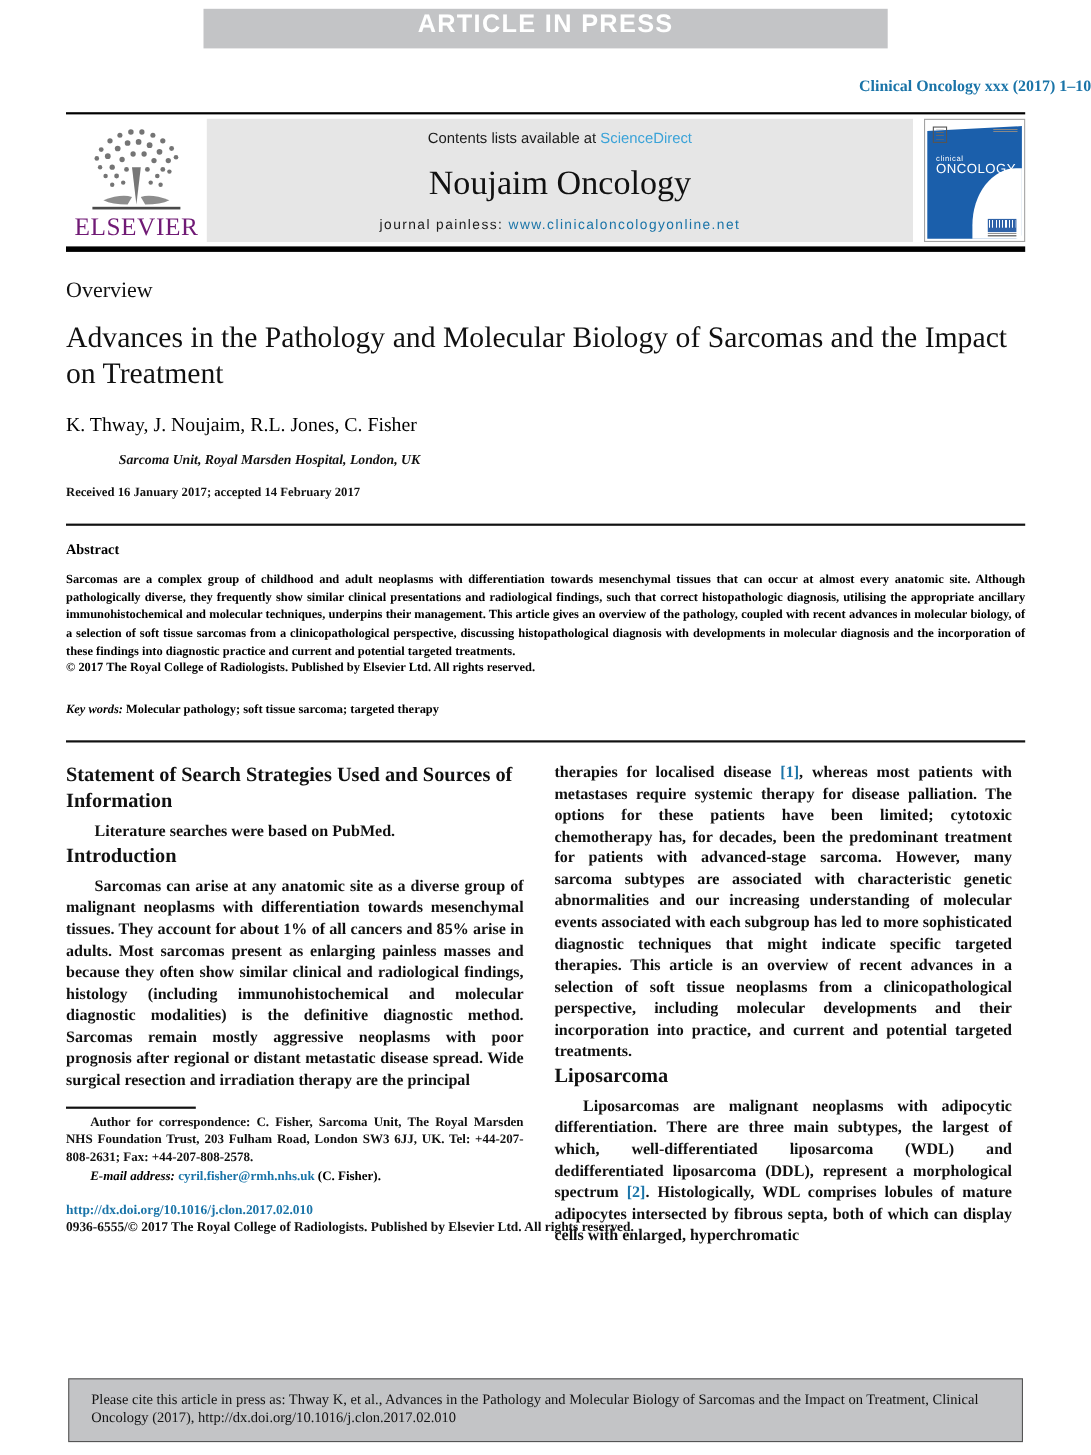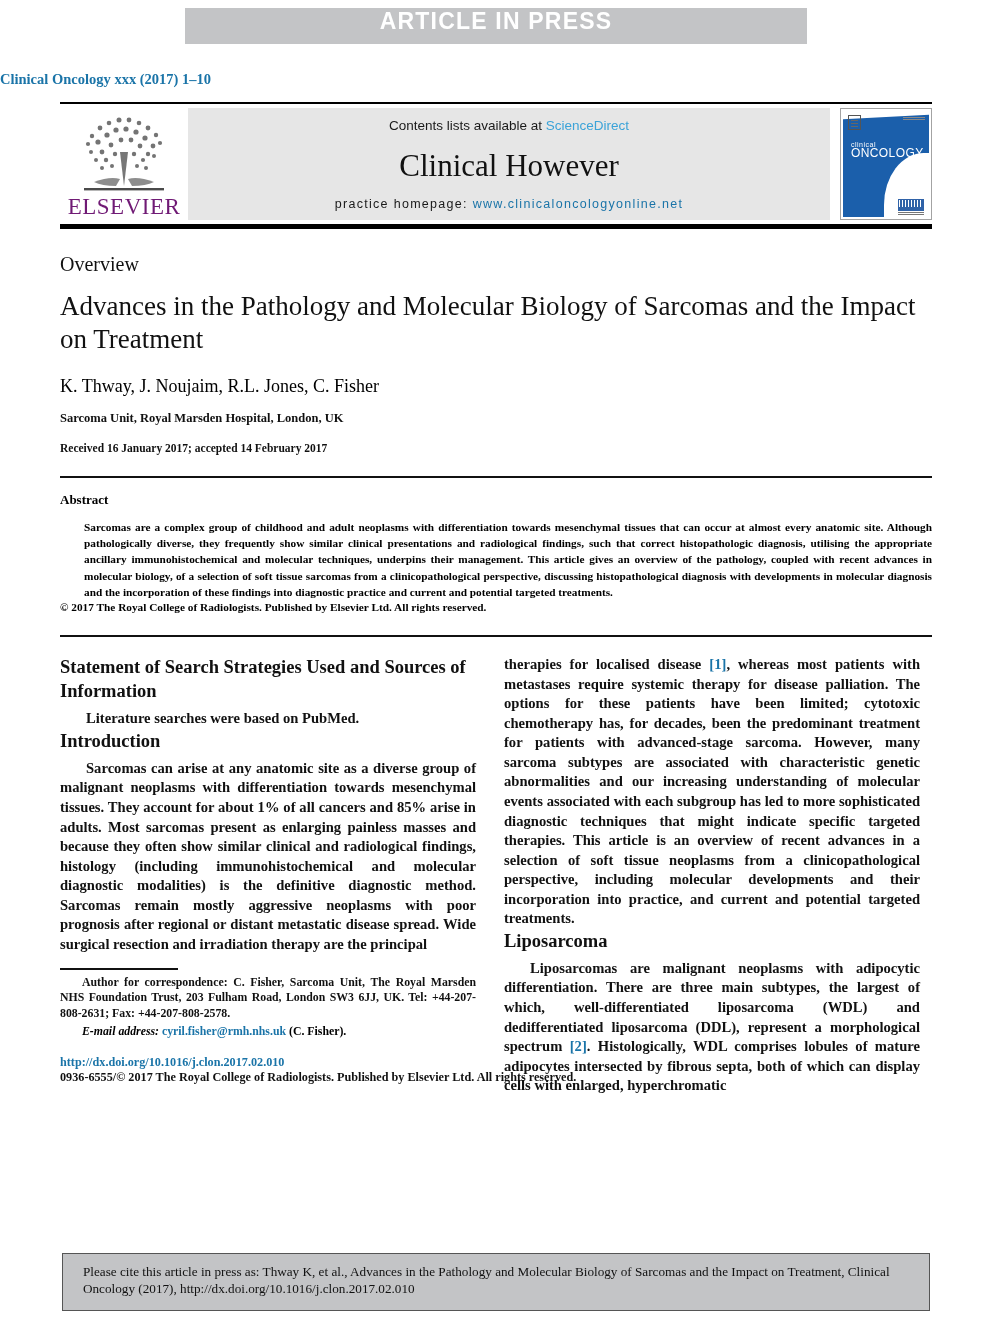--- a/index.html
+++ b/index.html
@@ -26,21 +26,21 @@
   .press-banner .txt {
     color: #ffffff;
     font-family: "Liberation Sans", sans-serif;
     font-weight: bold;
     font-size: 23px;
     letter-spacing: 1.2px;
   }
 
   
   .running-head {
-    text-align: left;
+    text-align: right;
     margin-top: 27px;
     color: #1a74a8;
     font-family: "Liberation Serif", serif;
     font-weight: bold;
     font-size: 14.5px;
   }
 
   
   .masthead-wrap { margin: 14px 60px 0 60px; }
   .rule-top { height: 2px; background: #000; }
@@ -141,35 +141,34 @@
   
   .art-head { margin: 24px 60px 0 60px; }
   .kicker { font-size: 20px; color: #111; }
   .art-title {
     font-size: 27px;
     line-height: 1.22;
     margin-top: 14px;
     color: #111;
   }
   .authors { font-size: 18px; margin-top: 20px; color: #000000; }
-  .affil { font-size: 12.5px; font-weight: bold; margin-top: 14px; color: #111; }
+  .affil { font-size: 12.5px; font-style: italic; font-weight: bold; margin-top: 14px; color: #111; margin-left: 48px; }
   .dates { font-size: 11.5px; font-weight: bold; margin-top: 16px; color: #111; }
 
   .rule-thin { height: 2px; background: #111; margin: 22px 60px 0 60px; }
 
   
   .abstract { margin: 14px 60px 0 60px; }
   .abs-title { font-size: 13px; font-weight: bold; }
   .abs-body {
     font-size: 11.3px;
     line-height: 1.44;
     text-align: justify;
     font-weight: bold;
     margin-top: 11px;
-    margin-left: 24px;
   }
   .abs-copy { font-size: 11.3px; font-weight: bold; margin-top: 1px; }
   .keywords { font-size: 11.3px; font-weight: bold; margin-top: 26px; }
   .keywords .kw-lab { font-style: italic; }
 
   .rule-thin2 { height: 2px; background: #111; margin: 22px 60px 0 60px; }
 
   
   .cols {
     margin: 18px 60px 0 60px;
@@ -295,23 +294,23 @@
             <rect x="8" y="76" width="80" height="2.4" fill="#4a4a4a"></rect>
           </g>
         </svg>
         <div class="elsevier-word">ELSEVIER</div>
       </div>
 
       <div class="center-cell">
         <div class="contents-line">
           <span>Contents lists available at </span><a href="#">ScienceDirect</a>
         </div>
-        <div class="journal-name">Clinical However</div>
+        <div class="journal-name">Noujaim Oncology</div>
         <div class="homepage-line">
-          <span>practice homepage: </span><span class="url">www.clinicaloncologyonline.net</span>
+          <span>journal painless: </span><span class="url">www.clinicaloncologyonline.net</span>
         </div>
       </div>
 
       <div class="cover-cell">
         <div class="cover-inner">
           <div class="cover-swoosh"></div>
           <div class="cover-swoosh2"></div>
           <div class="cover-els"></div>
           <div class="cover-topright"></div>
           <div class="cover-title">
@@ -334,20 +333,23 @@
     <div class="affil">Sarcoma Unit, Royal Marsden Hospital, London, UK</div>
     <div class="dates">Received 16 January 2017; accepted 14 February 2017</div>
   </div>
 
   <div class="rule-thin"></div>
 
   <div class="abstract">
     <div class="abs-title">Abstract</div>
     <div class="abs-body">Sarcomas are a complex group of childhood and adult neoplasms with differentiation towards mesenchymal tissues that can occur at almost every anatomic site. Although pathologically diverse, they frequently show similar clinical presentations and radiological findings, such that correct histopathologic diagnosis, utilising the appropriate ancillary immunohistochemical and molecular techniques, underpins their management. This article gives an overview of the pathology, coupled with recent advances in molecular biology, of a selection of soft tissue sarcomas from a clinicopathological perspective, discussing histopathological diagnosis with developments in molecular diagnosis and the incorporation of these findings into diagnostic practice and current and potential targeted treatments.</div>
     <div class="abs-copy">© 2017 The Royal College of Radiologists. Published by Elsevier Ltd. All rights reserved.</div>
+    <div class="keywords">
+      <span class="kw-lab">Key words:</span><span> Molecular pathology; soft tissue sarcoma; targeted therapy</span>
+    </div>
   </div>
 
   <div class="rule-thin2"></div>
 
   <div class="cols">
 
     <div class="col">
       <h2 class="sec">Statement of Search Strategies Used and Sources of Information</h2>
       <p class="body">Literature searches were based on PubMed.</p>
 

